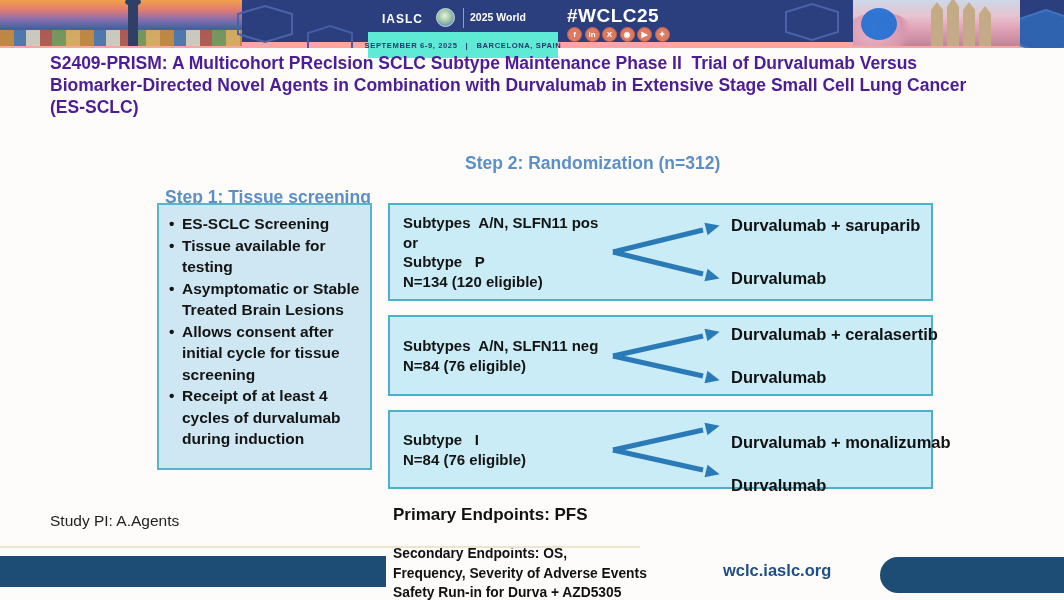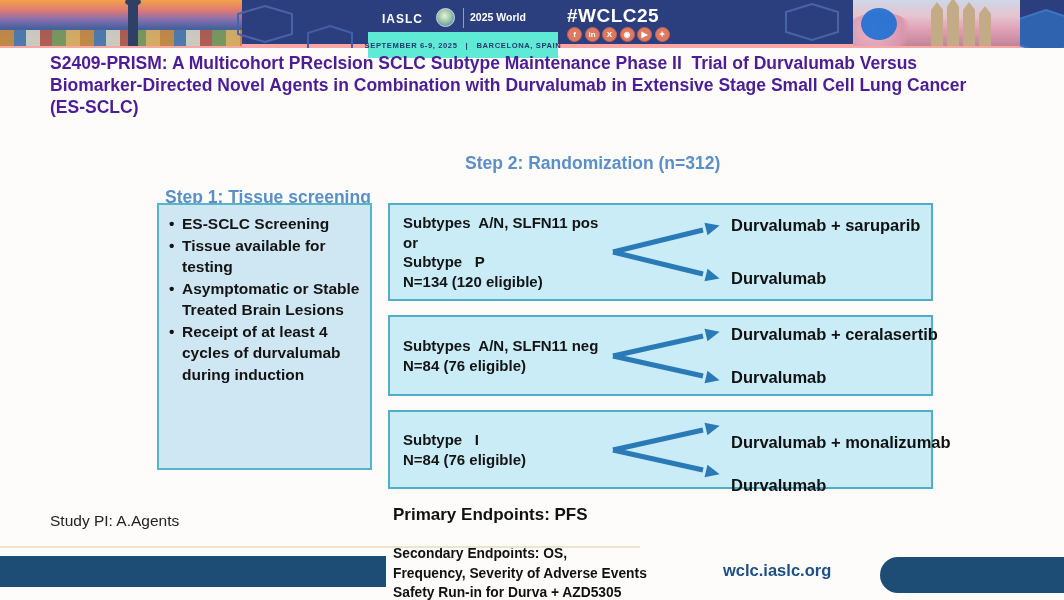--- a/index.html
+++ b/index.html
@@ -1,20 +1,20 @@
 <!DOCTYPE html>
 <html><head>
 <meta charset="utf-8">
 <style>
   * { margin:0; padding:0; box-sizing:border-box; }
   html,body { width:1064px; height:600px; }
   body { font-family:"Liberation Sans", sans-serif; background:#fdfcfa; position:relative; overflow:hidden; }
 
   
-  .banner { position:absolute; left:0; top:0; width:1064px; height:48px; background:#2b3f7e; border-bottom:4px solid #fca5a5; }
+  .banner { position:absolute; left:0; top:0; width:1064px; height:48px; background:#2b3f7e; border-bottom:6px solid #fca5a5; }
   .city-left { position:absolute; left:0; top:0; width:242px; height:46px; overflow:hidden;
     background:linear-gradient(180deg,#f2a24b 0%,#e07a72 22%,#8a6fae 42%,#44619e 62%,#55708e 78%,#6f8572 100%); }
   .city-left .tower { position:absolute; left:128px; top:0; width:10px; height:46px; background:#2e4066; }
   .city-left .tower:before { content:""; position:absolute; left:-3px; top:-2px; width:16px; height:8px; background:#2e4066; border-radius:50%; }
   .city-left .buildings { position:absolute; left:0; bottom:0; width:100%; height:16px;
     background:repeating-linear-gradient(90deg,#c98a3e 0 14px,#4d79b0 14px 26px,#d8d2c4 26px 40px,#b65a4e 40px 52px,#7a9a5a 52px 66px,#e0b05e 66px 80px); opacity:.9; }
   .city-right { position:absolute; left:853px; top:0; width:167px; height:46px; overflow:hidden;
     background:linear-gradient(180deg,#cdd8e8 0%,#e7c3cf 35%,#dfa0b4 65%,#c08497 100%); }
   .city-right .spire { position:absolute; top:2px; width:12px; height:44px; background:#c3ab86; clip-path:polygon(50% 0,100% 18%,100% 100%,0 100%,0 18%); }
   .city-right .s1{ left:78px; } .city-right .s2{ left:94px; top:-2px; height:48px;} .city-right .s3{ left:110px; } .city-right .s4{ left:126px; top:6px;}
@@ -138,20 +138,21 @@
   <div>Step 1: Tissue screening</div>
   <div>&amp; Induction (n=838)</div>
 </div>
 <div class="step-head step2-head">Step 2: Randomization (n=312)</div>
 
 <div class="screen-box">
   <ul>
     <li>ES-SCLC Screening</li>
     <li>Tissue available for testing</li>
     <li>Asymptomatic or Stable Treated Brain Lesions</li>
+    <li>Allows consent after initial cycle for tissue screening</li>
     <li>Receipt of at least 4 cycles of durvalumab during induction</li>
   </ul>
 </div>
 
 <div class="cohort c1">
   <div class="cohort-label">
     <div>Subtypes  A/N, SLFN11 pos</div>
     <div>or</div>
     <div>Subtype   P</div>
     <div>N=134 (120 eligible)</div>

